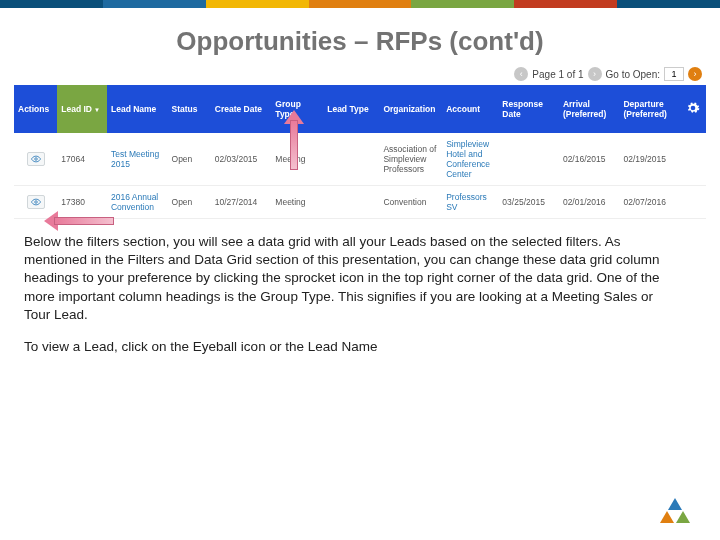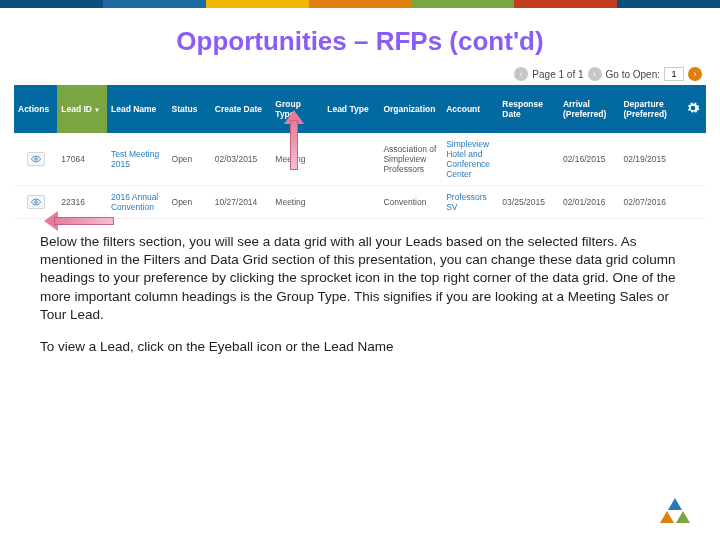--- a/index.html
+++ b/index.html
@@ -1,40 +1,40 @@
 <!DOCTYPE html>
 <html><head>
 <meta charset="utf-8">
 <style>
   * { box-sizing: border-box; margin: 0; padding: 0; }
   body { width: 720px; height: 540px; font-family: "Segoe UI", Arial, sans-serif; background: #fff; position: relative; overflow: hidden; }
   .topbar { display: flex; height: 8px; width: 100%; }
   .topbar div { flex: 1; }
-  .title { text-align: center; font-size: 26px; font-weight: 700; color: #8b5cf6; margin: 18px 0 10px; }
+  .title { text-align: center; font-size: 26px; font-weight: 700; color: #737373; margin: 18px 0 10px; }
   .pager { display: flex; justify-content: flex-end; align-items: center; gap: 4px; font-size: 10px; color: #444; padding-right: 18px; }
   .pg-btn { width: 14px; height: 14px; border-radius: 50%; background: #c7c7c7; color: #fff; display: inline-flex; align-items: center; justify-content: center; font-size: 9px; line-height: 1; }
   .pg-input { width: 20px; height: 14px; border: 1px solid #ccc; font-size: 9px; text-align: center; }
   .grid { width: 692px; margin: 4px auto 0; border-collapse: collapse; table-layout: fixed; }
   .grid th, .grid td { font-size: 8.5px; padding: 6px 4px; text-align: left; vertical-align: middle; overflow-wrap: break-word; }
-  .grid th { background: #0369a1; color: #fff; font-weight: 600; height: 48px; }
+  .grid th { background: #1d4ed8; color: #fff; font-weight: 600; height: 48px; }
   .grid th.hl { background: #7aa642; }
   .grid td { border-bottom: 1px solid #eee; color: #555; }
   .grid td.link { color: #2b7ab8; }
   .grid th.gear, .grid td.act { text-align: center; }
   .eye { display: inline-flex; align-items: center; justify-content: center; width: 18px; height: 14px; border: 1px solid #d0d6d9; border-radius: 2px; background: #f5f7f8; }
   .eye svg { width: 10px; height: 10px; }
   .gear-ico svg { width: 14px; height: 14px; }
   .sort { font-size: 6px; margin-left: 2px; }
   .arrow-up { position: absolute; width: 12px; height: 60px; pointer-events: none; }
   .arrow-up .stem { position: absolute; left: 2px; top: 10px; width: 8px; height: 50px; background: linear-gradient(#e87a9a,#f4c0cf); border: 1px solid #c86080; }
   .arrow-up .head { position: absolute; left: -4px; top: 0; width: 0; height: 0; border-left: 10px solid transparent; border-right: 10px solid transparent; border-bottom: 14px solid #e87a9a; }
   .arrow-left { position: absolute; width: 70px; height: 12px; pointer-events: none; }
   .arrow-left .stem { position: absolute; left: 10px; top: 2px; width: 60px; height: 8px; background: linear-gradient(90deg,#e87a9a,#f4c0cf); border: 1px solid #c86080; }
   .arrow-left .head { position: absolute; left: 0; top: -4px; width: 0; height: 0; border-top: 10px solid transparent; border-bottom: 10px solid transparent; border-right: 14px solid #e87a9a; }
-  .para { font-size: 13.5px; color: #222; line-height: 1.35; padding: 14px 40px 0 40px; }
+  .para { font-size: 13.5px; color: #222; line-height: 1.35; padding: 14px 40px 0 24px; }
   .logo { position: absolute; right: 30px; bottom: 12px; }
   .logo svg { width: 30px; height: 26px; }
 </style>
 </head>
 <body>
 
 <div class="topbar">
   <div style="background:#0a4f7a"></div>
     <div style="background:#1e6aa0"></div>
     <div style="background:#f2b705"></div>
@@ -111,21 +111,21 @@
       <td>02/19/2015</td>
       <td></td>
     </tr>
     <tr>
       <td class="act"><span class="eye">
             <svg viewBox="0 0 24 24" fill="none" stroke="#2b7ab8" stroke-width="2">
               <path d="M1 12s4-7 11-7 11 7 11 7-4 7-11 7S1 12 1 12z"></path>
               <circle cx="12" cy="12" r="3"></circle>
             </svg>
           </span></td>
-      <td>22316</td>
+      <td>17380</td>
       <td class="link">2016 Annual Convention</td>
       <td>Open</td>
       <td>10/27/2014</td>
       <td>Meeting</td>
       <td></td>
       <td>Convention</td>
       <td class="link">Professors SV</td>
       <td>03/25/2015</td>
       <td>02/01/2016</td>
       <td>02/07/2016</td>

